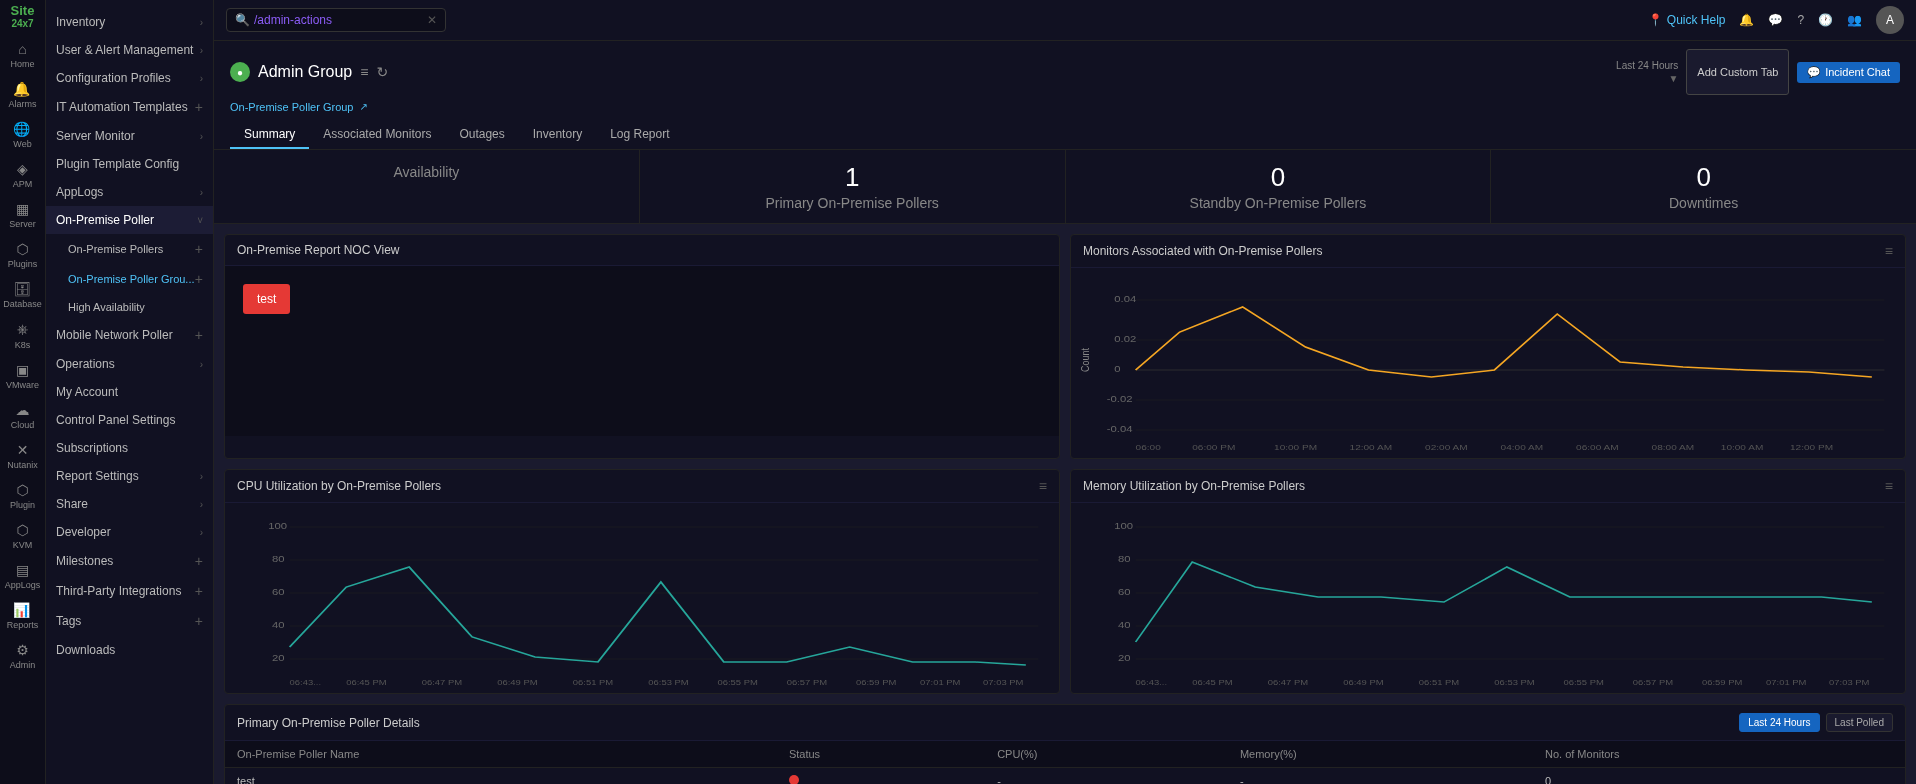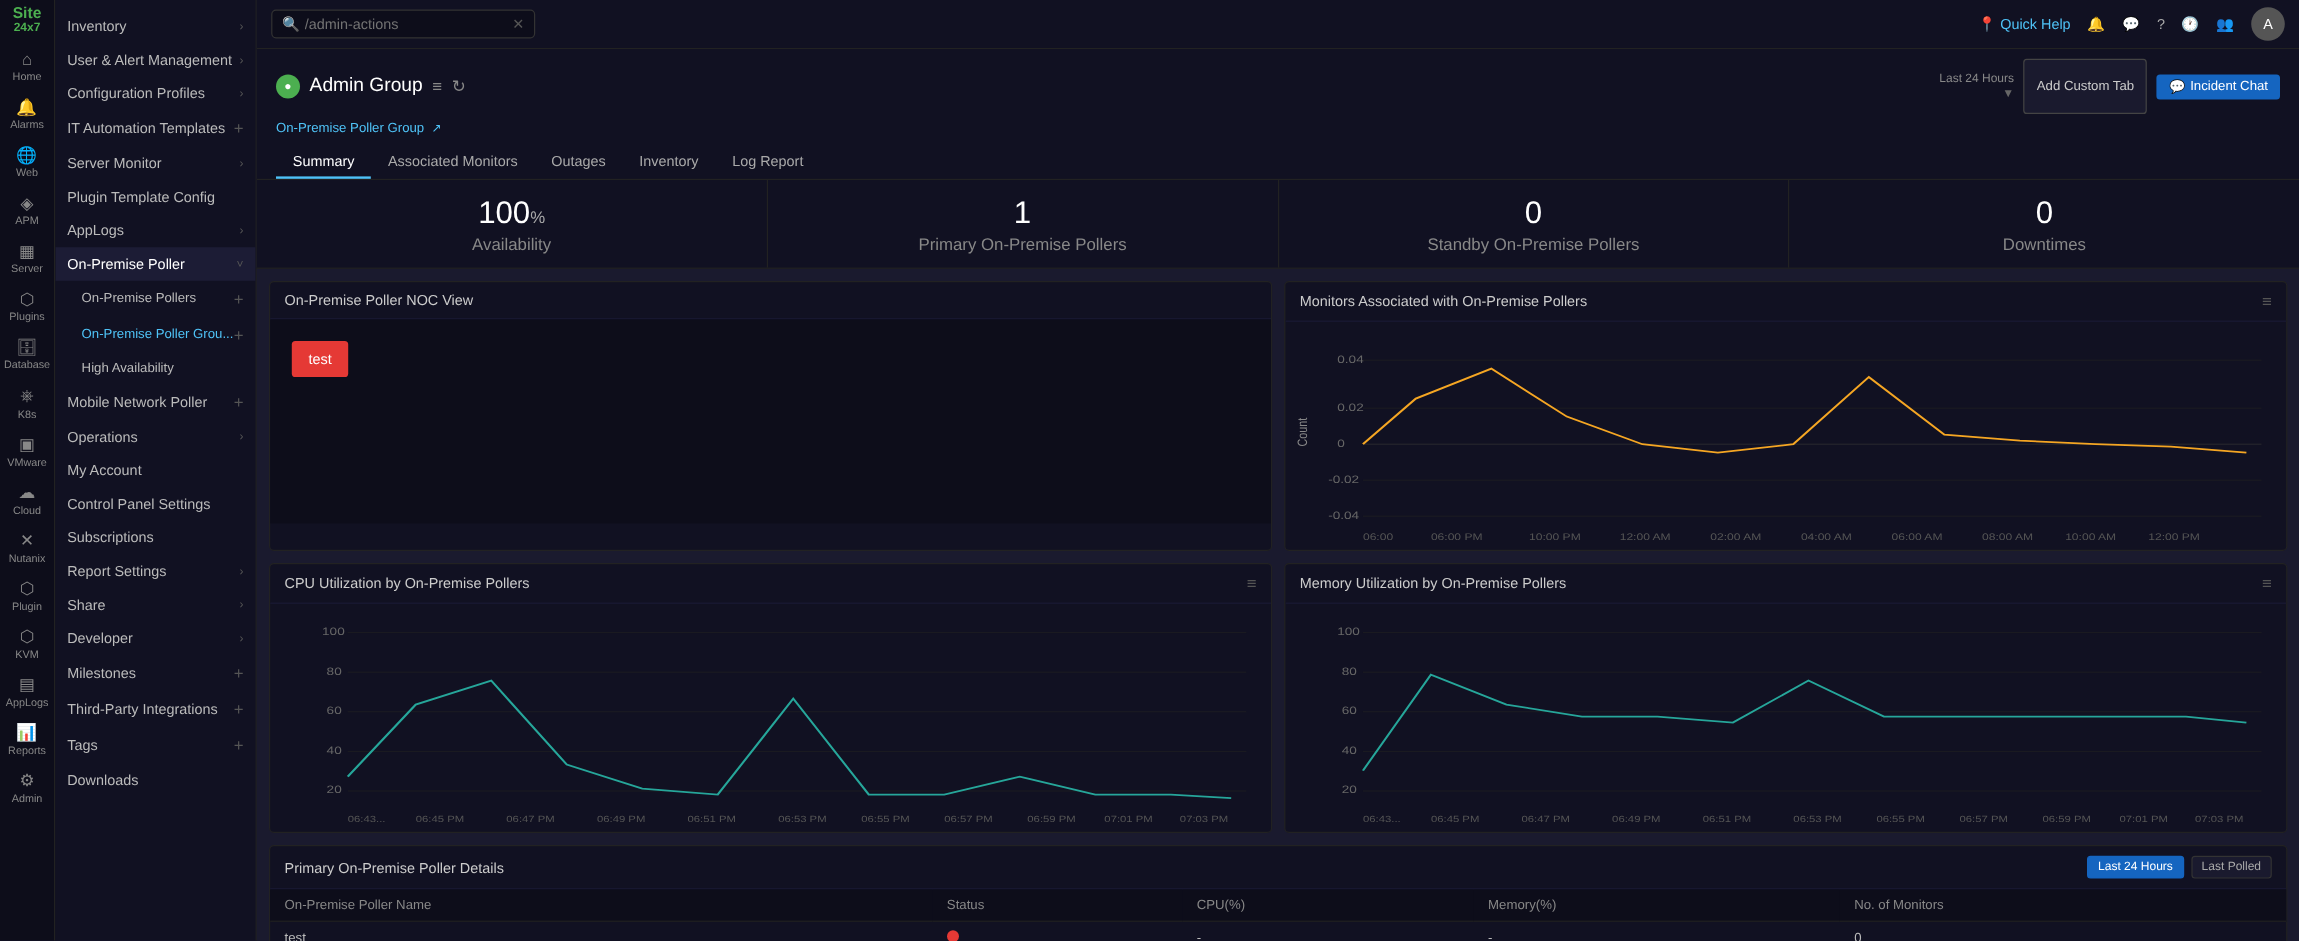--- a/index.html
+++ b/index.html
@@ -94,21 +94,21 @@
       font-size: 12px;
       width: 220px;
       display: flex;
       align-items: center;
       gap: 4px;
     }
     .search-box input {
       background: transparent;
       border: none;
       outline: none;
-      color: #737373;
+      color: #8b5cf6;
       font-size: 12px;
       width: 180px;
     }
     .topbar-right {
       margin-left: auto;
       display: flex;
       align-items: center;
       gap: 14px;
       color: #aaa;
       font-size: 12px;
@@ -539,23 +539,20 @@
       <div class="tab active">Summary</div>
       <div class="tab">Associated Monitors</div>
       <div class="tab">Outages</div>
       <div class="tab">Inventory</div>
       <div class="tab">Log Report</div>
     </div>
   </div>
 
   <div class="stats-row">
     <div class="stat-box">
-      <div class="stat-value">
-        <span>100</span><span class="unit">%</span>
-      </div>
       <div class="stat-label">Availability</div>
     </div>
     <div class="stat-box">
       <div class="stat-value">1</div>
       <div class="stat-label">Primary On-Premise Pollers</div>
     </div>
     <div class="stat-box">
       <div class="stat-value">0</div>
       <div class="stat-label">Standby On-Premise Pollers</div>
     </div>
@@ -564,21 +561,21 @@
       <div class="stat-label">Downtimes</div>
     </div>
   </div>
 
   <div class="content-area">
 
     <div class="charts-row">
 
       <div class="chart-panel half">
         <div class="chart-header">
-          <span class="chart-title">On-Premise Poller NOC View</span>
+          <span class="chart-title">On-Premise Report NOC View</span>
         </div>
         <div class="chart-body noc">
           <div class="noc-item" style="background:#e53935;">test</div>
         </div>
       </div>
 
       <div class="chart-panel half">
         <div class="chart-header">
           <span class="chart-title">Monitors Associated with On-Premise Pollers</span>
           <span class="chart-menu">≡</span>

